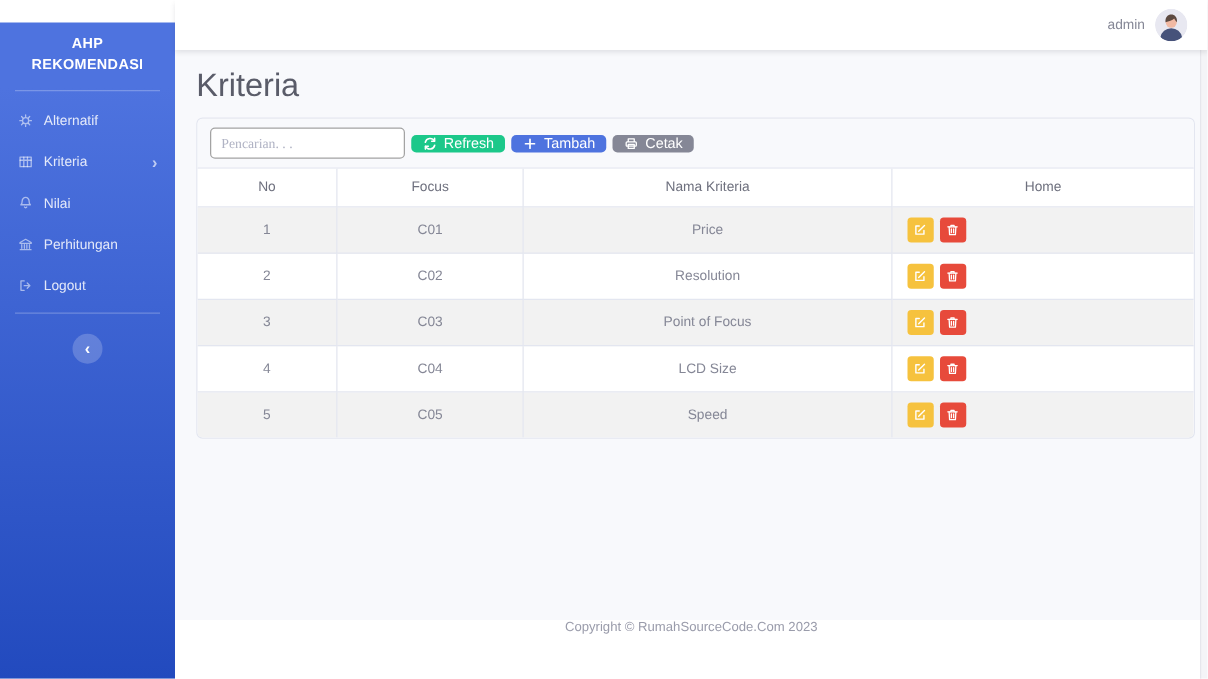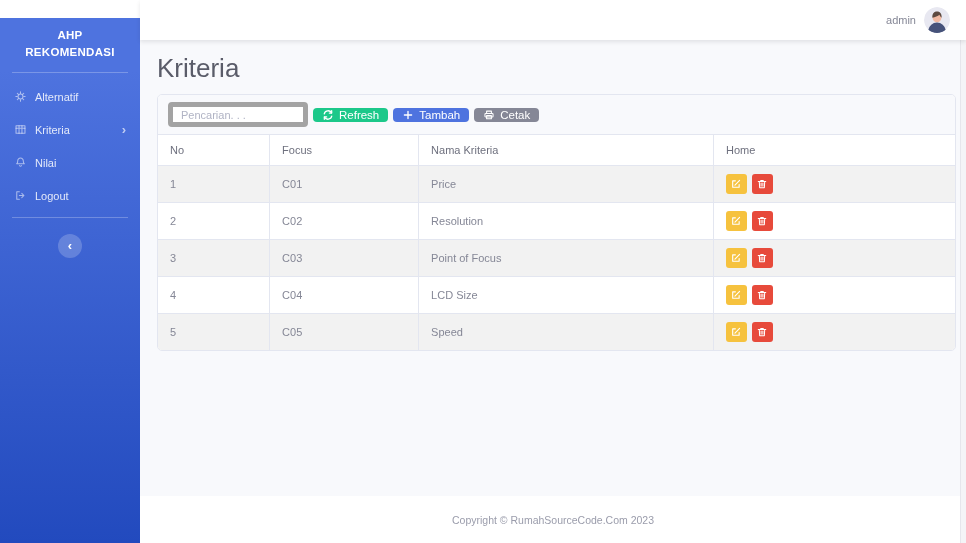--- a/index.html
+++ b/index.html
@@ -35,49 +35,49 @@
   .user-menu { display:flex; align-items:center; gap:8px; cursor:pointer; }
   .username { font-size:11px; color:#858796; }
   .avatar { width:26px; height:26px; border-radius:50%; overflow:hidden; display:block; }
 
   .content { flex:1; background:#f8f9fc; padding:13px 10px 0 17px; overflow:hidden; }
   .page-title { font-size:26px; font-weight:400; color:#5a5c69; margin:0 0 10px; }
 
   .card { background:#fff; border:1px solid #e3e6f0; border-radius:5px; overflow:hidden; }
   .card-header { background:#f8f9fc; border-bottom:1px solid #e3e6f0;
     padding:7px 10px; display:flex; align-items:center; gap:5px; }
-  .search-input { width:140px; height:25px; border:5px solid #a3a3a3; border-radius:4px;
-    padding:0 8px; font-size:11px; color:#6e707e; background:#fff; font-family:Liberation Sans, sans-serif; }
+  .search-input { width:156px; height:25px; border:1px solid #a3a3a3; border-radius:4px;
+    padding:0 8px; font-size:11px; color:#6e707e; background:#fff; font-family:Liberation Serif, serif; }
   .search-input::placeholder { color:#b0b3c4; }
   .btn { height:14px; border:none; border-radius:4px; color:#fff; font-size:11.5px;
     display:inline-flex; align-items:center; gap:5px; padding:0 9px; cursor:pointer;
     font-family:inherit; }
   .btn .icon { width:12px; height:12px; display:inline-flex; color:#fff; }
   .btn-refresh { background:var(--c-refresh, #1cc88a); }
   .btn-add     { background:var(--c-add, #4e73df); }
   .btn-print   { background:var(--c-print, #858796); }
 
   table { width:100%; border-collapse:collapse; font-size:11px; table-layout:fixed; }
-  th, td { border:1px solid #e3e6f0; text-align:left; }
+  th, td { border:1px solid #e3e6f0; text-align:center; }
   th { color:#6e707e; font-weight:400; padding:9px 12px; background:#fff; }
   td { color:#858796; padding:8px 12px; height:36px; }
   thead th { border-top:none; }
   th:first-child, td:first-child { border-left:none; }
   th:last-child,  td:last-child  { border-right:none; }
   tbody tr:last-child td { border-bottom:none; }
   tbody tr:nth-child(odd) { background:#f2f2f2; }
   .col-no{width:14%} .col-kode{width:18.7%} .col-nama{width:37%} .col-aksi{width:30.3%}
   .action-btns { display:flex; gap:5px; }
   .abtn { width:21px; height:20px; border:none; border-radius:3px; color:#fff;
     display:inline-flex; align-items:center; justify-content:center; cursor:pointer; }
   .abtn .icon { width:12px; height:12px; display:inline-flex; color:#fff; }
   .abtn-edit { background:var(--c-edit, #f6c23e); }
   .abtn-del  { background:var(--c-del, #e74a3b); }
 
-  .page-footer { height:47px; background:#fff; display:flex; align-items:center; justify-content:center; }
+  .page-footer { height:47px; background:#fff; display:flex; align-items:flex-start; justify-content:center; }
   .copyright { font-size:10.5px; color:#9a9cab; }
 
   .scrollbar-strip { position:absolute; right:0; top:0; width:6px; height:100%;
     background:#f4f4f7; border-left:1px solid #e6e6ec; }
 </style>
 </head>
 <body>
 
 <div class="app">
 
@@ -105,20 +105,29 @@
           <span class="chev">›</span>
         </div>
         <div class="nav-item">
           <span class="icon">
             <svg viewBox="0 0 16 16" fill="none" stroke="currentColor" stroke-width="1.3" stroke-linecap="round" stroke-linejoin="round">
               <path d="M8 2.4a3.4 3.4 0 0 0-3.4 3.4c0 2.9-1.3 3.8-1.3 3.8h9.4s-1.3-.9-1.3-3.8A3.4 3.4 0 0 0 8 2.4z"></path>
               <path d="M6.9 11.8a1.2 1.2 0 0 0 2.2 0"></path>
             </svg>
           </span>
           <span>Nilai</span>
+        </div>
+        <div class="nav-item">
+          <span class="icon">
+            <svg viewBox="0 0 16 16" fill="none" stroke="currentColor" stroke-width="1.3" stroke-linecap="round" stroke-linejoin="round">
+              <path d="M2.5 6.2L8 3l5.5 3.2v.9h-11z"></path>
+              <path d="M4.2 8.3v3.5M6.8 8.3v3.5M9.2 8.3v3.5M11.8 8.3v3.5M2.7 13.2h10.6"></path>
+            </svg>
+          </span>
+          <span>Perhitungan</span>
         </div>
         <div class="nav-item">
           <span class="icon">
             <svg viewBox="0 0 16 16" fill="none" stroke="currentColor" stroke-width="1.3" stroke-linecap="round" stroke-linejoin="round">
               <path d="M6.6 3.4H3.4v9.2h3.2"></path>
               <path d="M9.6 5.4L12.2 8l-2.6 2.6M12.2 8H6.6"></path>
             </svg>
           </span>
           <span>Logout</span>
         </div>

